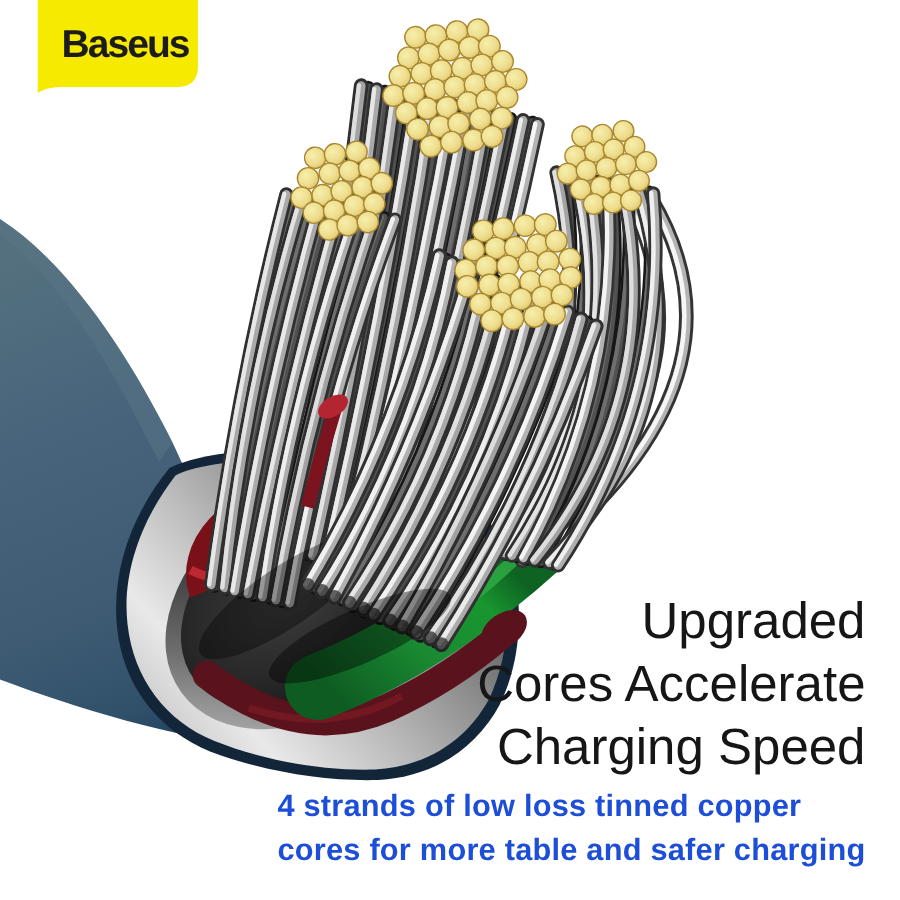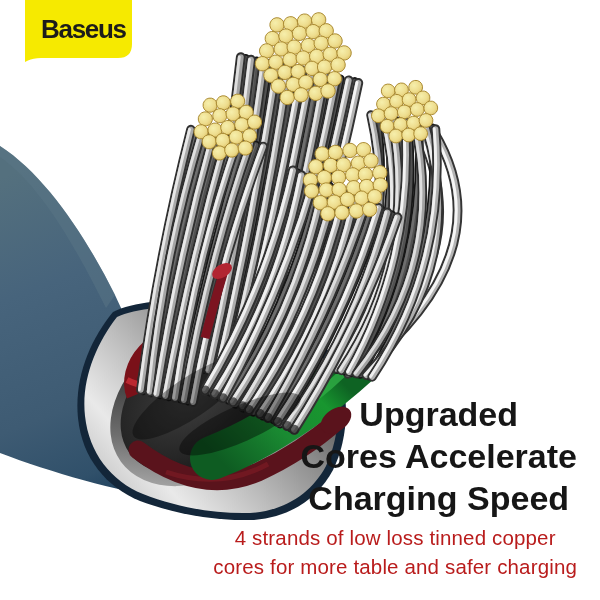--- a/index.html
+++ b/index.html
@@ -1,19 +1,19 @@
 <!DOCTYPE html>
 <html><head>
 <meta charset="utf-8">
 <style>
 html,body{margin:0;padding:0;background:#fff;width:600px;height:600px;overflow:hidden;}
 body{font-family:"Liberation Sans",sans-serif;position:relative;}
-.headline{position:absolute;right:23px;top:393px;text-align:center;font-weight:bold;
+.headline{position:absolute;right:23px;top:393px;text-align:right;font-weight:normal;
  font-size:34px;line-height:42px;color:#161616;}
-.sub{position:absolute;right:23px;top:524px;text-align:center;font-size:20.5px;line-height:28.5px;color:#b91c1c;letter-spacing:0.15px;}
+.sub{position:absolute;right:23px;top:524px;text-align:left;font-size:20.5px;line-height:28.5px;color:#1d4ed8;letter-spacing:0.15px;font-weight:bold;}
 </style>
 </head>
 <body>
 <svg width="600" height="600" viewBox="0 0 600 600" xmlns="http://www.w3.org/2000/svg">
 <defs>
 <linearGradient id="sheath" x1="20" y1="170" x2="140" y2="480" gradientUnits="userSpaceOnUse">
  <stop offset="0" stop-color="#54707e"></stop>
  <stop offset="0.35" stop-color="#47647c"></stop>
  <stop offset="0.72" stop-color="#3e5b73"></stop>
  <stop offset="0.93" stop-color="#30506a"></stop>

